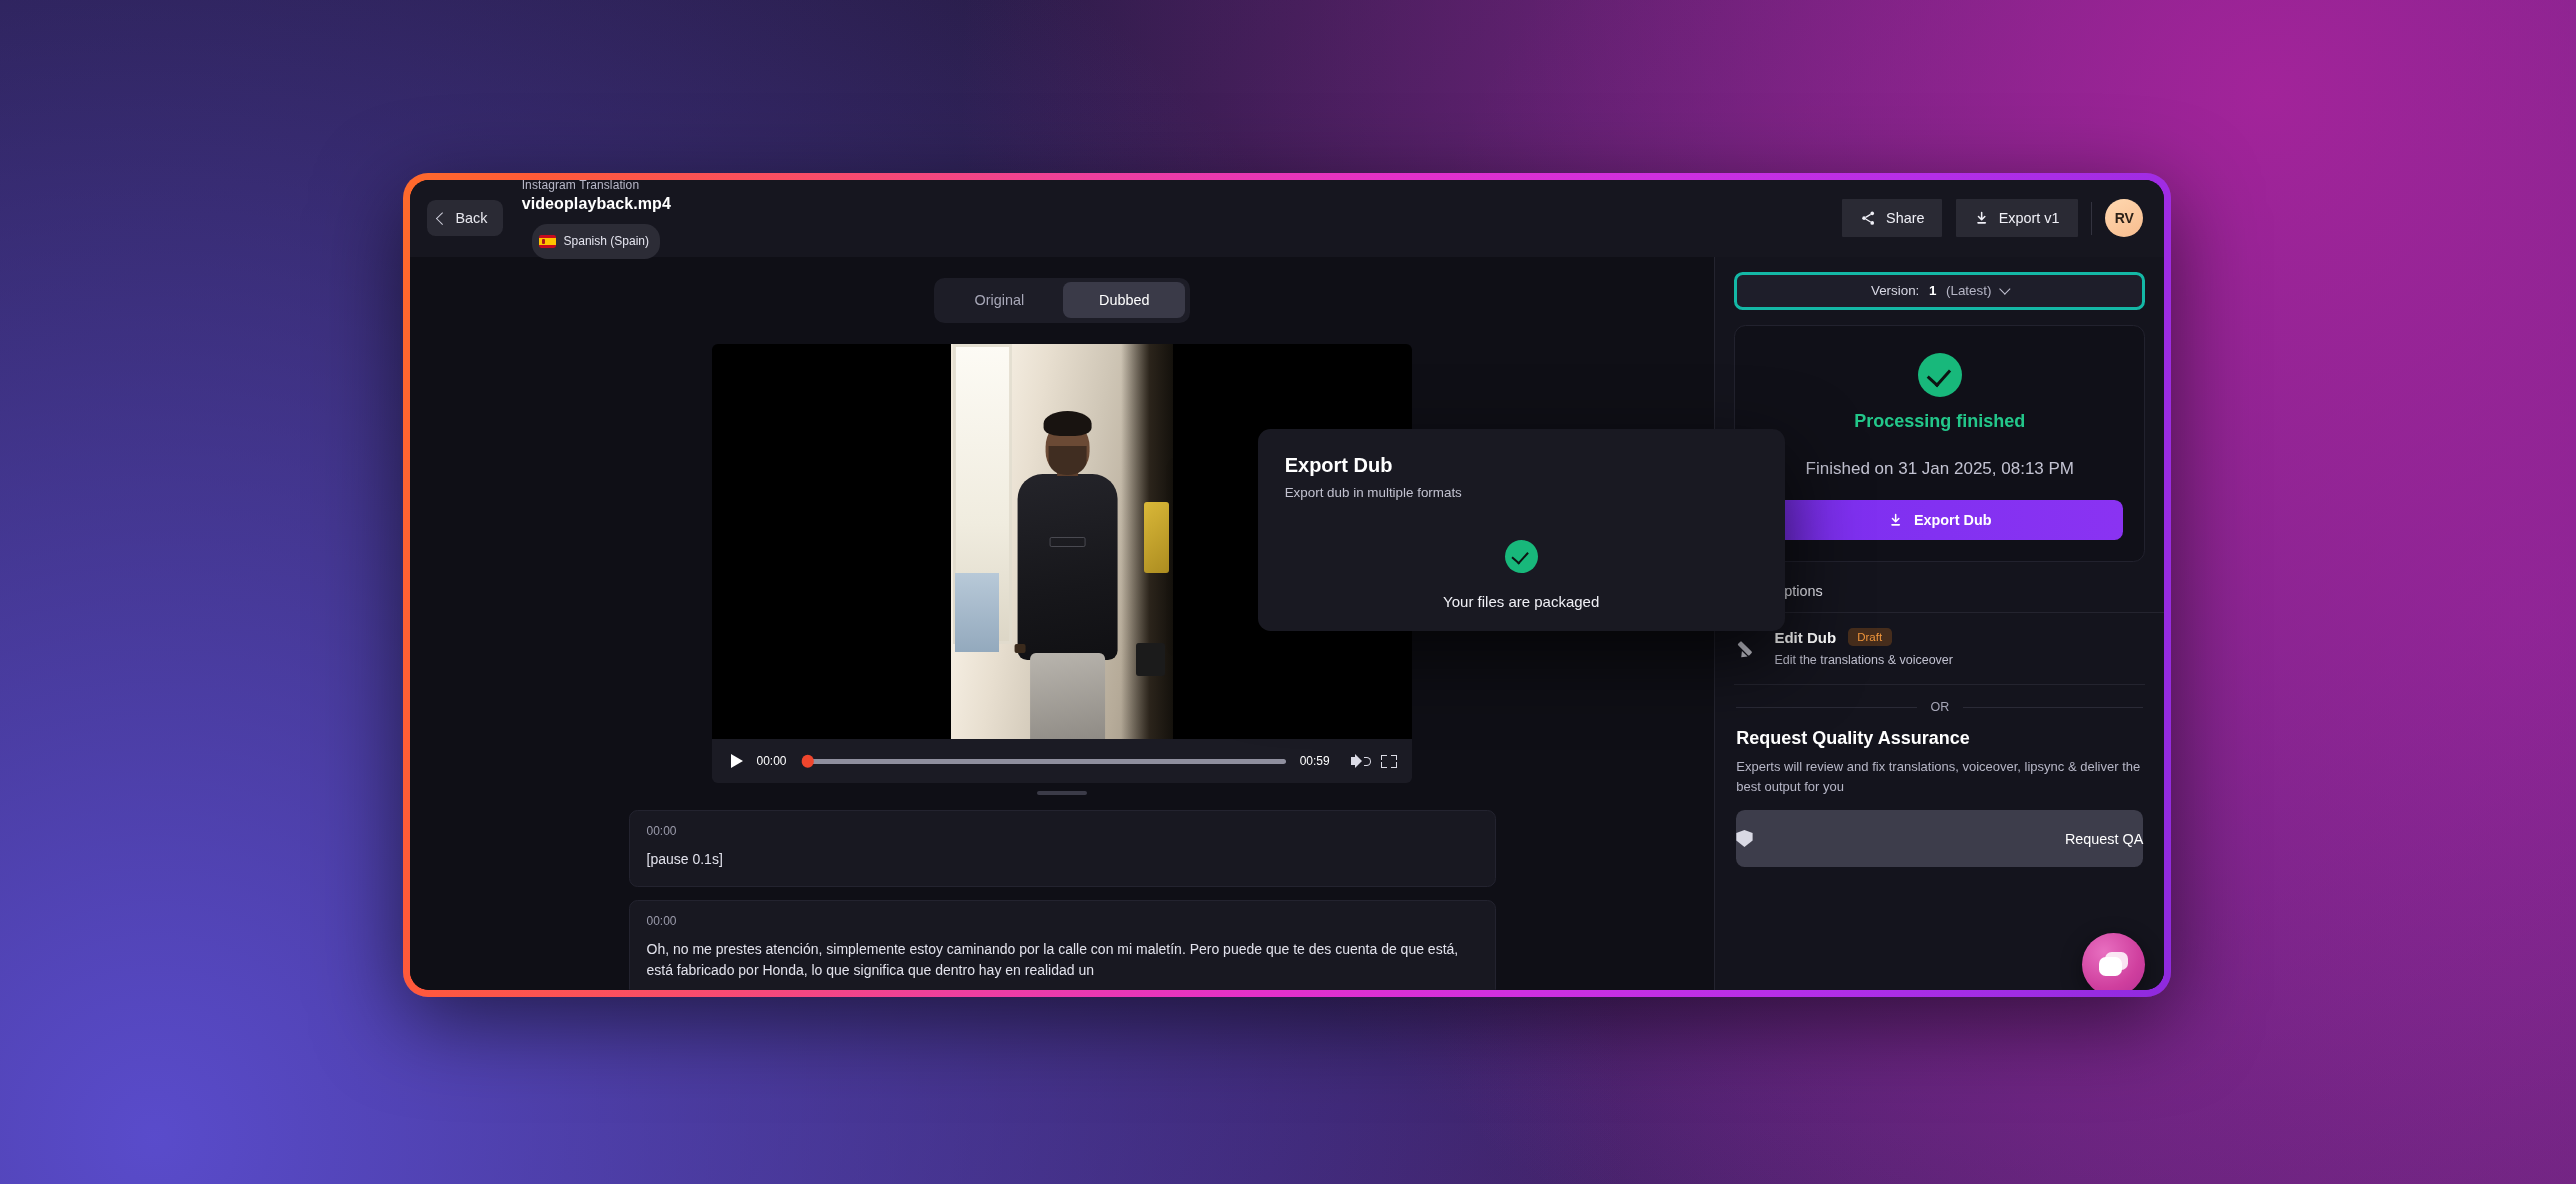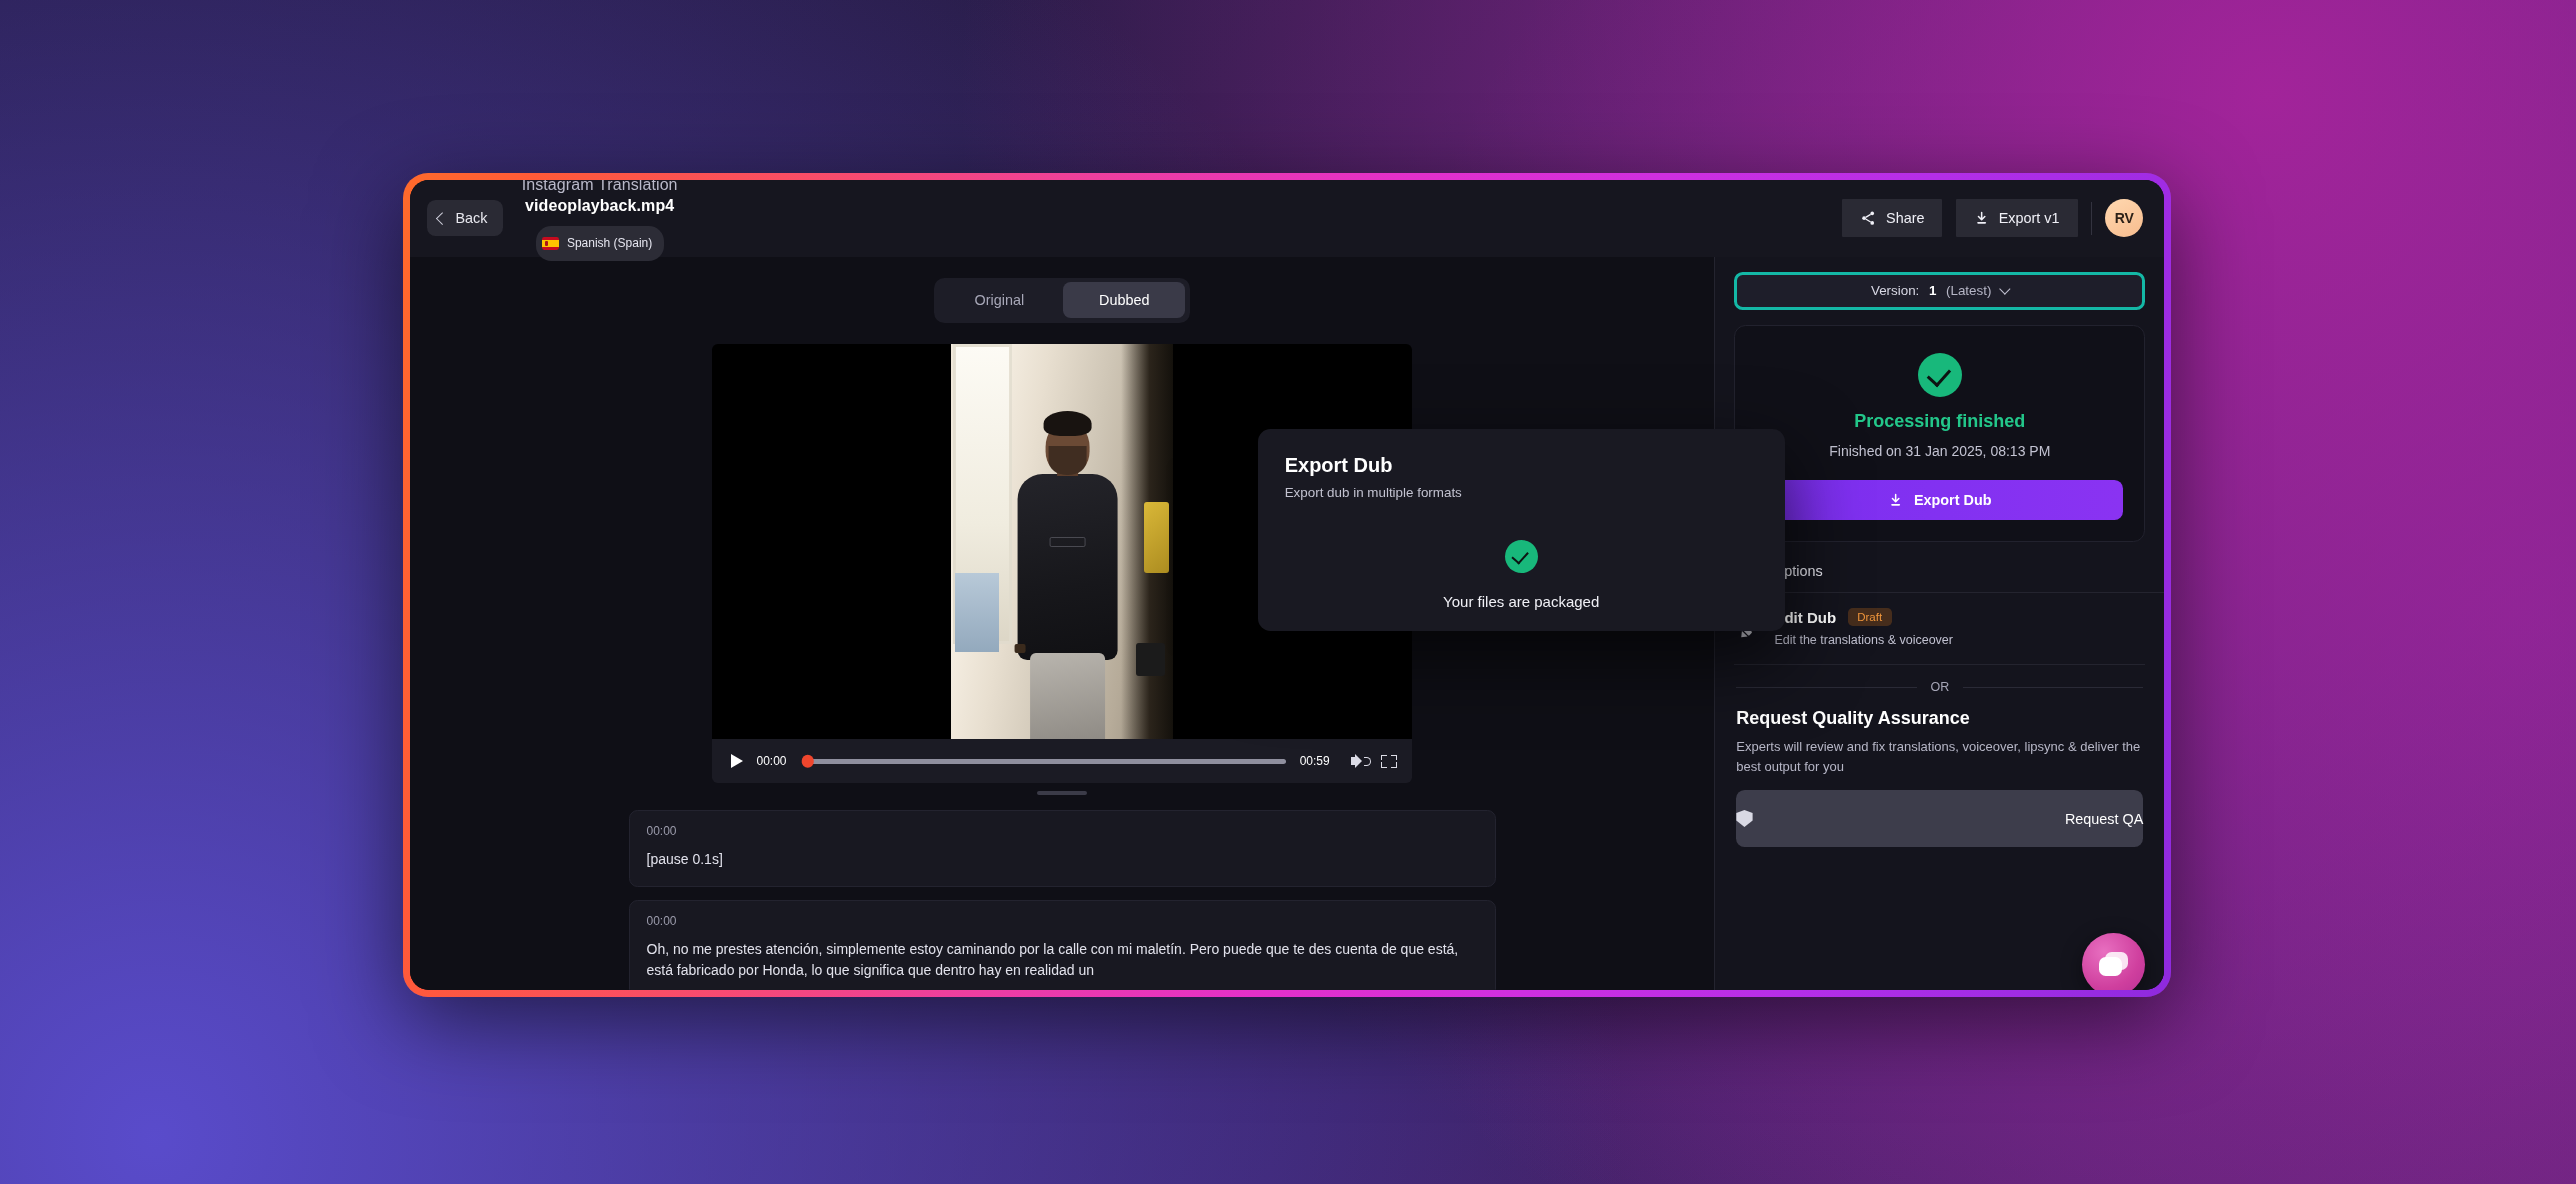--- a/index.html
+++ b/index.html
@@ -55,21 +55,21 @@
     height: 36px;
     padding: 0 15.3px 0 11.5px;
     color: #e8e8ef;
     font-size: 14.4px;
     cursor: pointer;
     border: none;
   }
   .chev-left { width: 8.6px; height: 8.6px; border-left: 1.9px solid #cfcfdb; border-bottom: 1.9px solid #cfcfdb; transform: rotate(45deg); margin-top: 1px; }
 
   .title-block { margin-left: 19px; display: flex; flex-direction: column; justify-content: center; gap: 3.8px; }
-  .breadcrumb { font-size: 16px; color: #b9b9c9; letter-spacing: 0.1px; }
+  .breadcrumb { font-size: 12px; color: #b9b9c9; letter-spacing: 0.1px; }
   .title-row { display: flex; align-items: center; gap: 10.5px; flex-direction: column; }
   .file-name { font-size: 16px; color: #ffffff; font-weight: bold; letter-spacing: 0.1px; }
   .lang-chip {
     display: flex; align-items: center; gap: 7.7px;
     background: #2c2c36; border-radius: 15.3px;
     height: 35px; padding: 0 11.5px 0 6.7px;
     font-size: 12px; color: #e6e6f0;
   }
   .flag-es { width: 17px; height: 12.5px; border-radius: 2.4px; overflow: hidden; display: block;
     background: linear-gradient(to bottom, #c60b1e 0 25%, #ffc400 25% 75%, #c60b1e 75% 100%); position: relative; }
@@ -192,21 +192,21 @@
 
   .status-card {
     margin: 15.3px 19px 0; background: #101018; border: 1px solid #22222e;
     border-radius: 11.5px; padding: 27px 21px 21px; text-align: center;
   }
   .check-circle { width: 33px; height: 33px; border-radius: 50%; background: #18b87b; margin: 0 auto; position: relative; }
   .check-circle::after { content:""; position:absolute; left:10.5px; top:7.7px; width:7.7px; height:13.4px; border-right:2.9px solid #0d1412; border-bottom:2.9px solid #0d1412; transform: rotate(42deg); }
   .check-circle.big { width: 44px; height: 44px; }
   .check-circle.big::after { left:14.4px; top:10.5px; width:10.5px; height:18px; border-right-width:3.8px; border-bottom-width:3.8px; }
   .status-title { margin-top: 13.4px; font-size: 18px; color: #23c78a; font-weight: bold; }
-  .status-sub { margin-top: 11px; font-size: 14px; color: #c3c3d2; }
+  .status-sub { margin-top: 27px; font-size: 17px; color: #c3c3d2; }
   .export-dub-btn {
     margin-top: 21px; width: 100%; height: 40px; border: none; border-radius: 8.6px;
     background: linear-gradient(92deg,#7b2ff0,#8a33f2);
     color: #fff; font-size: 14.4px; font-weight: bold; cursor: pointer;
     display: flex; align-items: center; justify-content: center; gap: 10.5px;
     font-family: "Liberation Sans", sans-serif;
   }
 
   .other-options { margin: 21px 21px 0; font-size: 14.4px; color: #eaeaf2; }
   .sep { height: 1px; background: #24242f; margin: 13.4px 0 0; }

